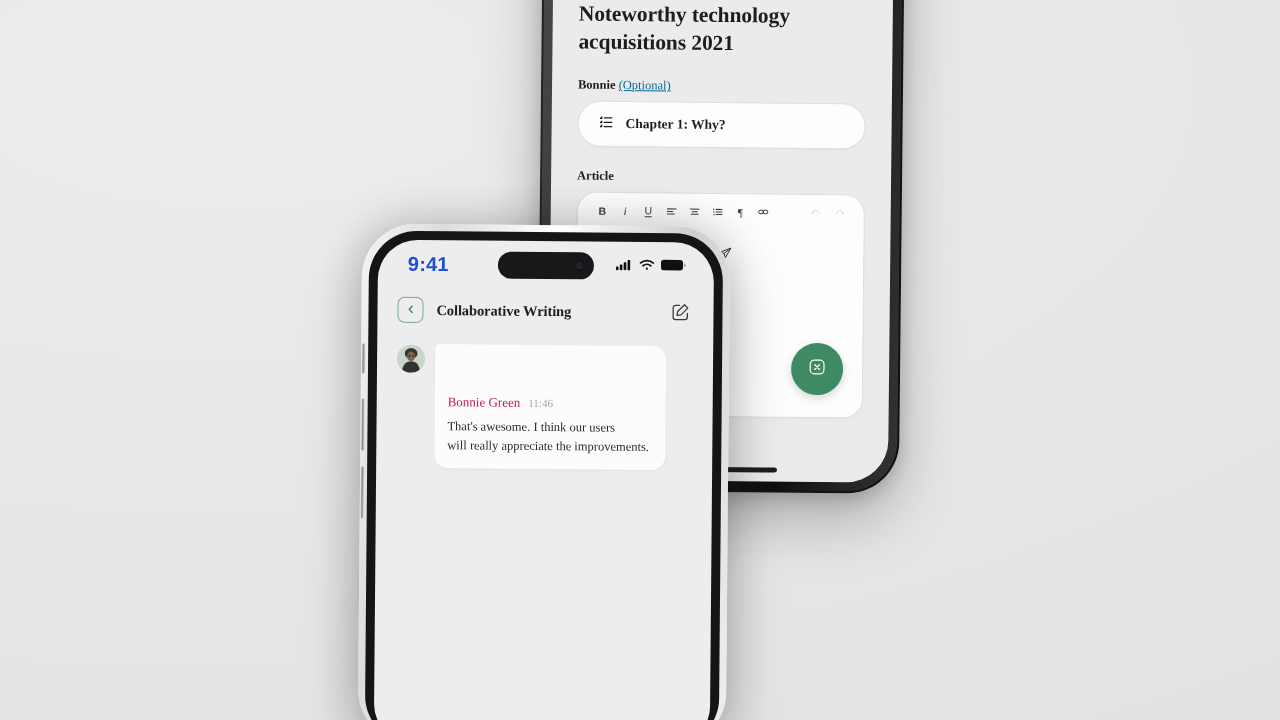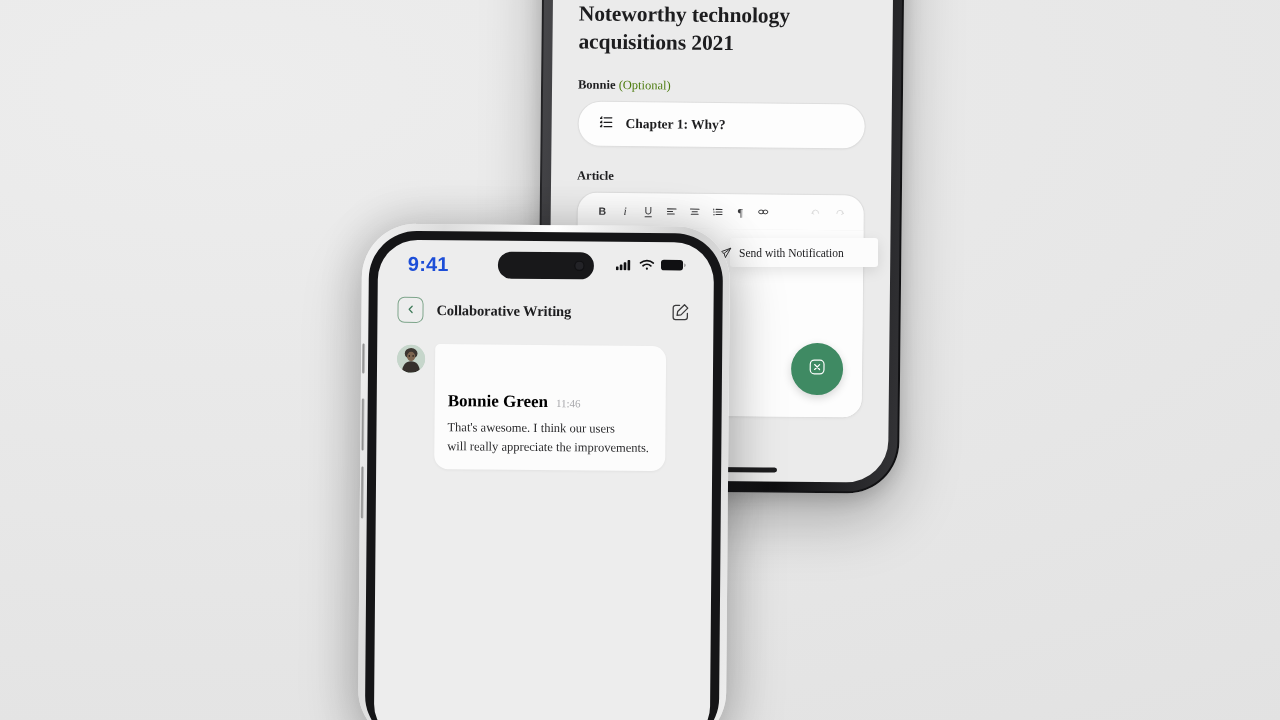--- a/index.html
+++ b/index.html
@@ -68,21 +68,22 @@
     margin: 0 0 22px 0;
   }
   .field-label {
     font-size: 12.5px;
     font-weight: bold;
     color: #1d1d1f;
     margin-bottom: 8px;
   }
   .field-label .optional {
     font-weight: normal;
-    color: #4d7c0f;
+    color: #0369a1;
+    text-decoration: underline;
   }
   .chapter-input {
     height: 46px;
     border-radius: 23px;
     background: #fdfdfd;
     border: 1px solid #dedede;
     display: flex;
     align-items: center;
     gap: 12px;
     padding: 0 20px;
@@ -317,23 +318,23 @@
     box-shadow: 0 1px 3px rgba(0,0,0,0.05);
     min-width: 0;
   }
   .bubble-head {
     display: flex;
     align-items: baseline;
     gap: 8px;
     margin-bottom: 7px;
   }
   .sender {
-    font-size: 17px;
-    font-weight: bold;
-    color: #000000;
+    font-size: 13px;
+    font-weight: normal;
+    color: #be185d;
   }
   .msg-time {
     font-size: 11px;
     color: #a9a9ad;
     margin-top: 40px;
   }
   .msg-text {
     font-size: 12.5px;
     line-height: 1.48;
     color: #2a2a2c;
@@ -536,16 +537,15 @@
     </div>
   </div>
 
   <div class="send-icon-float">
     <svg width="15" height="15" viewBox="0 0 18 18" fill="none" stroke="#2a2a2c" stroke-width="1.15" stroke-linejoin="round">
       <path d="M15.4 2.6L2.3 7.4l5.1 1.4 1.3 5.2z"></path>
       <path d="M7.4 8.8L15.4 2.6"></path>
     </svg>
   </div>
   <div class="send-menu">
-    <div class="send-item">Send with Notification</div>
   </div>
 
 </div>
 
 </body></html>

